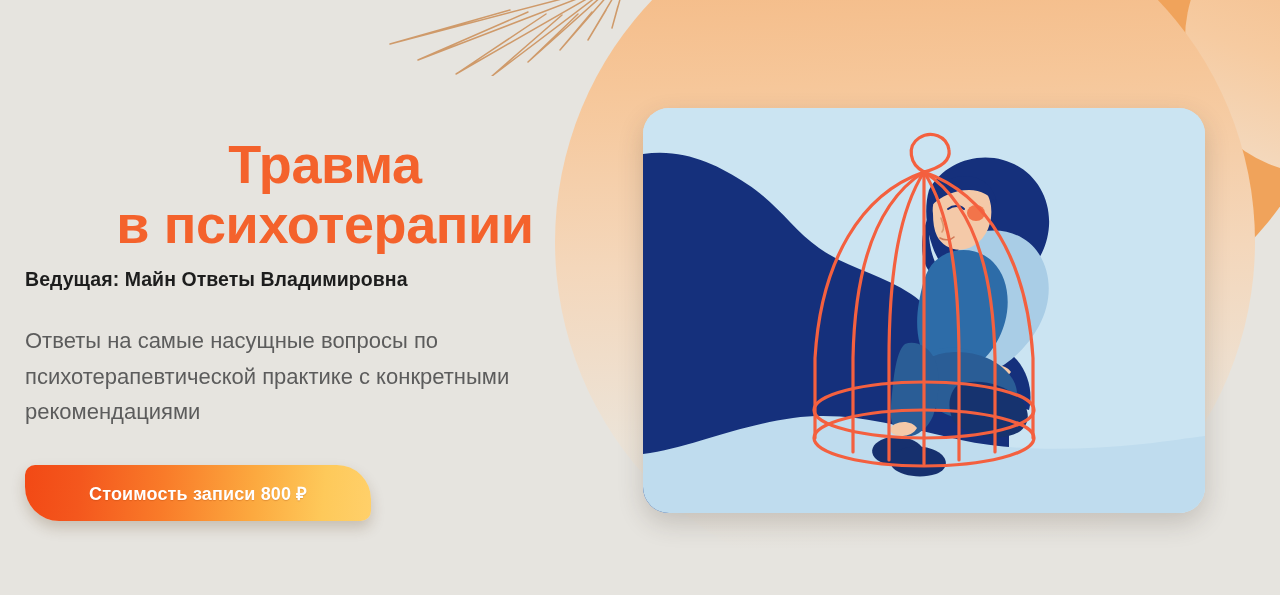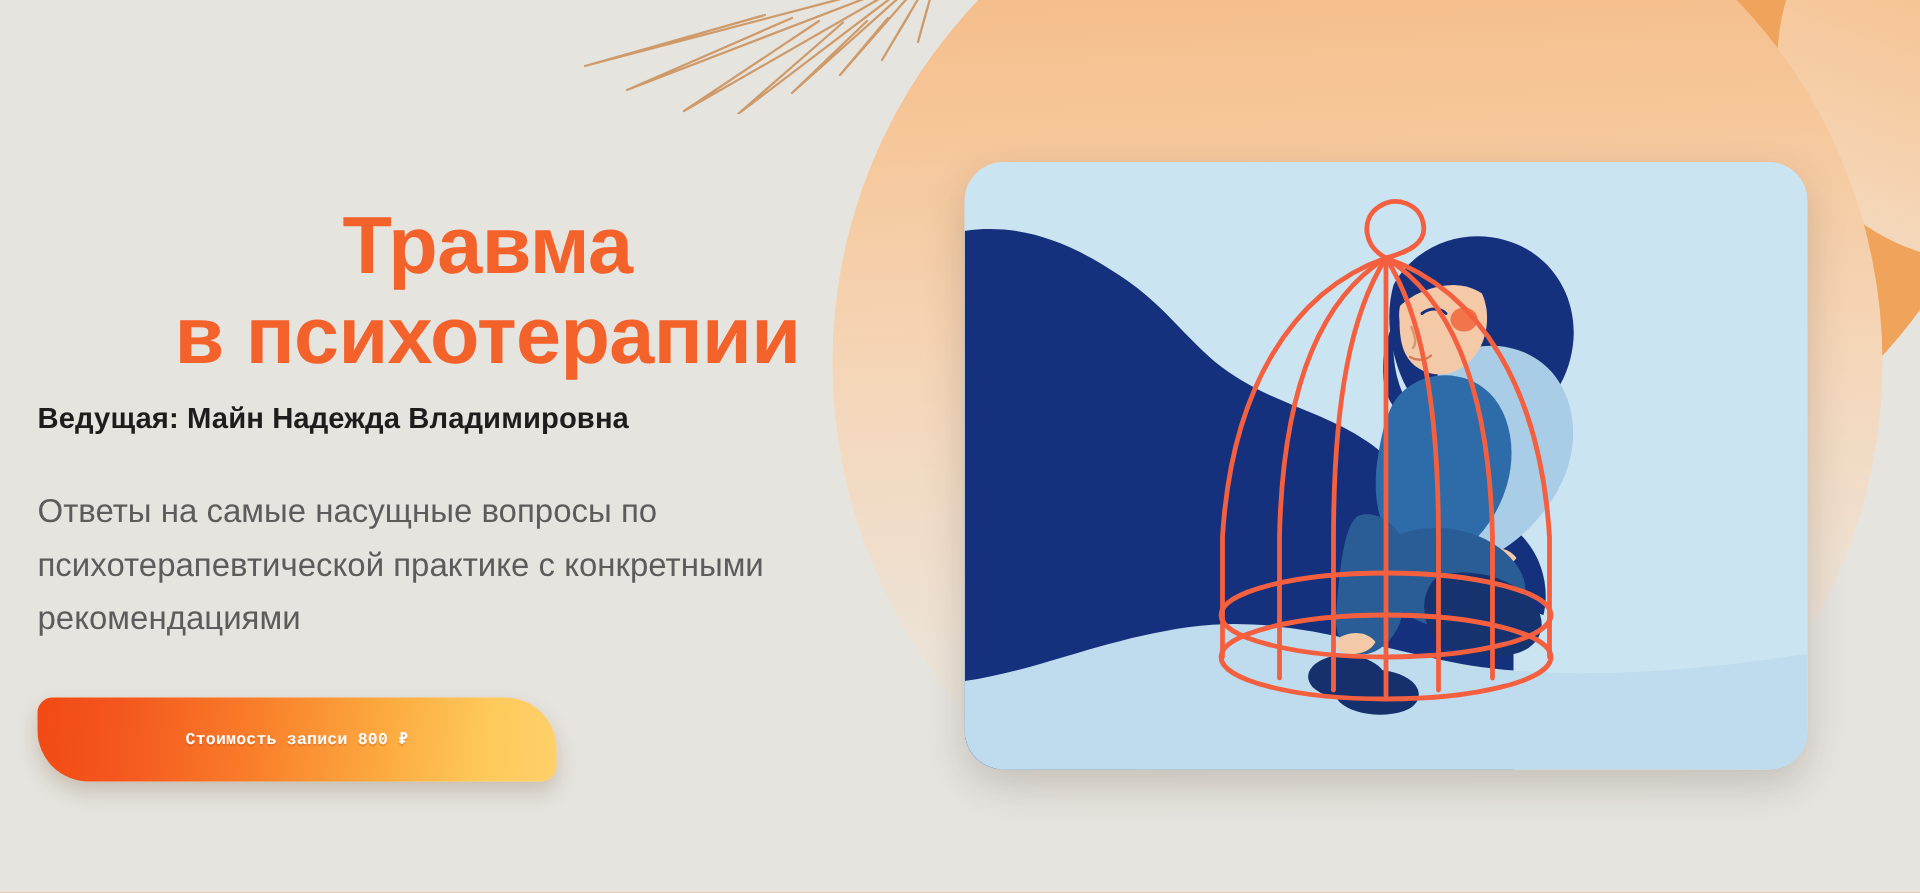--- a/index.html
+++ b/index.html
@@ -131,24 +131,24 @@
   .cta {
     position: relative;
     display: inline-flex;
     align-items: center;
     justify-content: center;
     width: 346px;
     height: 56px;
     border: 0;
     cursor: pointer;
     color: #ffffff;
-    font-size: 11px;
+    font-size: 18px;
     font-weight: 700;
     letter-spacing: 0.15px;
-    font-family: Liberation Mono, monospace;
+    font-family: Liberation Sans, sans-serif;
     background: linear-gradient(95deg,
                 #f24915 0%,
                 #f4571d 16%,
                 #f97b29 40%,
                 #fca93f 66%,
                 #fec95a 86%,
                 #ffd06a 100%);
     border-radius: 10px 34px 10px 34px;
     box-shadow: 0 7px 14px rgba(90, 60, 25, 0.22);
     text-shadow: 0 1px 1px rgba(150, 50, 0, 0.25);
@@ -192,21 +192,21 @@
     </svg>
   </div>
 
   <div class="copy">
 
     <h1 class="title">
       <span class="title-line">Травма</span>
       <span class="title-line">в психотерапии</span>
     </h1>
 
-    <p class="presenter">Ведущая: Майн Надежда Владимировна</p>
+    <p class="presenter">Ведущая: Майн Ответы Владимировна</p>
 
     <p class="lede">Ответы на самые насущные вопросы по психотерапевтической практике с конкретными рекомендациями</p>
 
     <div class="cta-wrap">
       <button class="cta" type="button">Стоимость записи 800 ₽</button>
     </div>
   </div>
 
   <div class="card">
     <svg width="562" height="405" viewBox="0 0 562 405">

